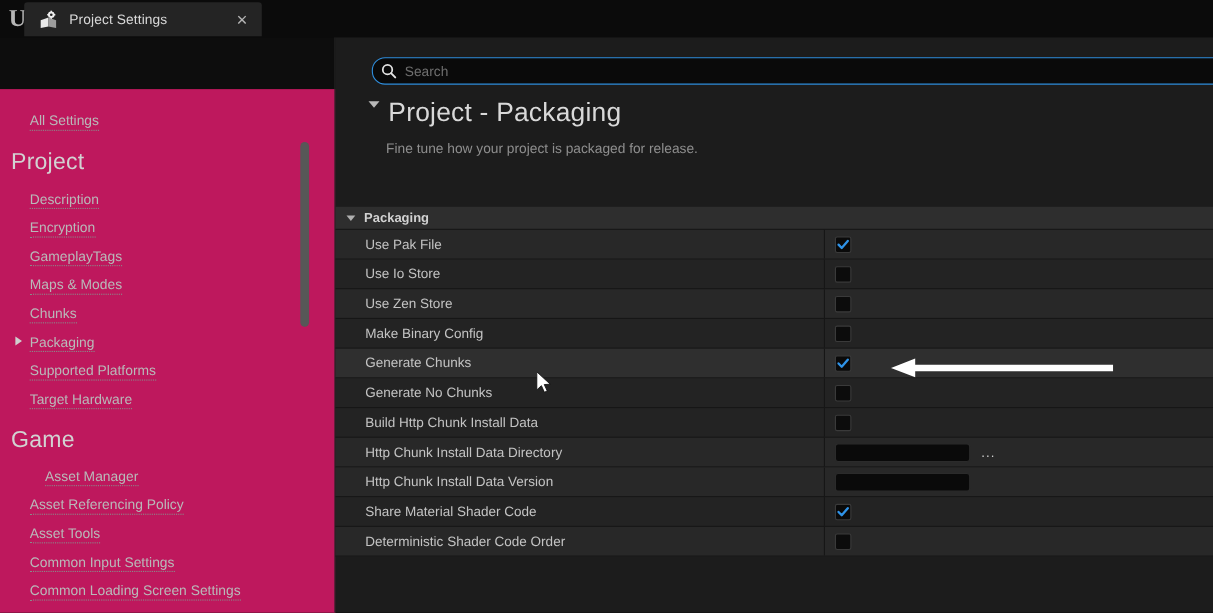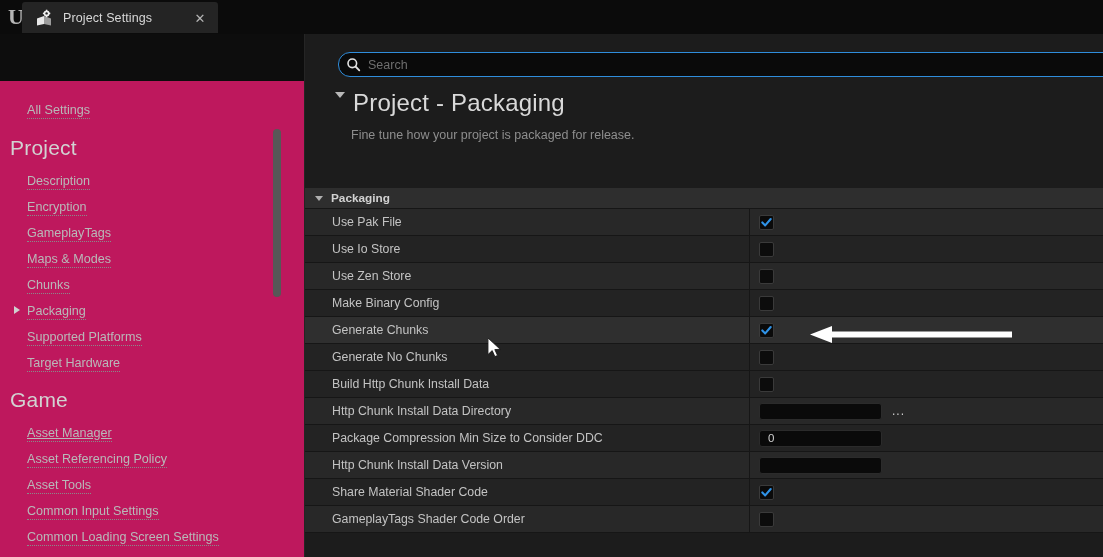--- a/index.html
+++ b/index.html
@@ -15,21 +15,21 @@
   
   .titlebar {
     position: absolute; left: 0; top: 0; width: 1103px; height: 34px;
     background: #0b0b0b;
   }
   .ue-logo {
     position: absolute; left: 2px; top: 2px; width: 28px; height: 30px;
     display: flex; align-items: center; justify-content: center;
   }
   .tab {
-    position: absolute; left: 22px; top: 2px; width: 196px; height: 31px;
+    position: absolute; left: 22px; top: 2px; width: 216px; height: 31px;
     background: #242424;
     border-top-left-radius: 3px; border-top-right-radius: 3px;
     display: flex; align-items: center;
   }
   .tab-icon {
     width: 18px; height: 18px; margin-left: 13px; flex: 0 0 auto;
     display: flex; align-items: center; justify-content: center;
   }
   .tab-title {
     margin-left: 10px; font-size: 12.5px; color: #d8d8d8;
@@ -226,21 +226,21 @@
     <div class="nav-link" style="left:27px; top:197px;">Chunks</div>
 
     <div class="nav-arrow" style="left:14px; top:225px;"></div>
     <div class="nav-link" style="left:27px; top:223px;">Packaging</div>
 
     <div class="nav-link" style="left:27px; top:249px;">Supported Platforms</div>
     <div class="nav-link" style="left:27px; top:275px;">Target Hardware</div>
 
     <div class="nav-head" style="left:10px; top:308px;">Game</div>
 
-    <div class="nav-link" style="left:27px; top:345px;text-decoration:underline;">Asset Manager</div>
+    <div class="nav-link" style="left:41px; top:345px;">Asset Manager</div>
     <div class="nav-link" style="left:27px; top:371px;">Asset Referencing Policy</div>
     <div class="nav-link" style="left:27px; top:397px;">Asset Tools</div>
     <div class="nav-link" style="left:27px; top:423px;">Common Input Settings</div>
     <div class="nav-link" style="left:27px; top:449px;">Common Loading Screen Settings</div>
     <div class="nav-link" style="left:27px; top:475px;">Data Registry</div>
     <div class="nav-link" style="left:27px; top:501px;">Game Features</div>
 
     <div class="nav-scrollbar-track">
       <div class="nav-scrollbar-thumb" style="left:1px; top:12px;"></div>
     </div>
@@ -342,29 +342,20 @@
         <div class="row-label">Http Chunk Install Data Directory</div>
         <div class="row-vdiv"></div>
         <div class="row-value">
           <div class="txtfield">
             <span></span>
           </div>
           <div class="ellipsis-btn">...</div>
         </div>
       </div>
 
-      <div class="row even">
-        <div class="row-label">Package Compression Min Size to Consider DDC</div>
-        <div class="row-vdiv"></div>
-        <div class="row-value">
-          <div class="txtfield">
-            <span>0</span>
-          </div>
-        </div>
-      </div>
 
       <div class="row odd">
         <div class="row-label">Http Chunk Install Data Version</div>
         <div class="row-vdiv"></div>
         <div class="row-value">
           <div class="txtfield">
             <span></span>
           </div>
         </div>
       </div>
@@ -375,21 +366,21 @@
         <div class="row-value">
           <div class="cb checked">
             <svg width="11" height="11" viewBox="0 0 11 11">
                 <polyline points="1.3,5.4 4.2,8.4 9.7,2.0" fill="none" stroke="#2f93e8" stroke-width="2.1" stroke-linecap="round" stroke-linejoin="round"></polyline>
               </svg>
           </div>
         </div>
       </div>
 
       <div class="row odd">
-        <div class="row-label">GameplayTags Shader Code Order</div>
+        <div class="row-label">Deterministic Shader Code Order</div>
         <div class="row-vdiv"></div>
         <div class="row-value">
           <div class="cb"></div>
         </div>
       </div>
     </div>
   </div>
 
   <div class="annot-arrow">
     <svg width="202" height="19" viewBox="0 0 202 19">

